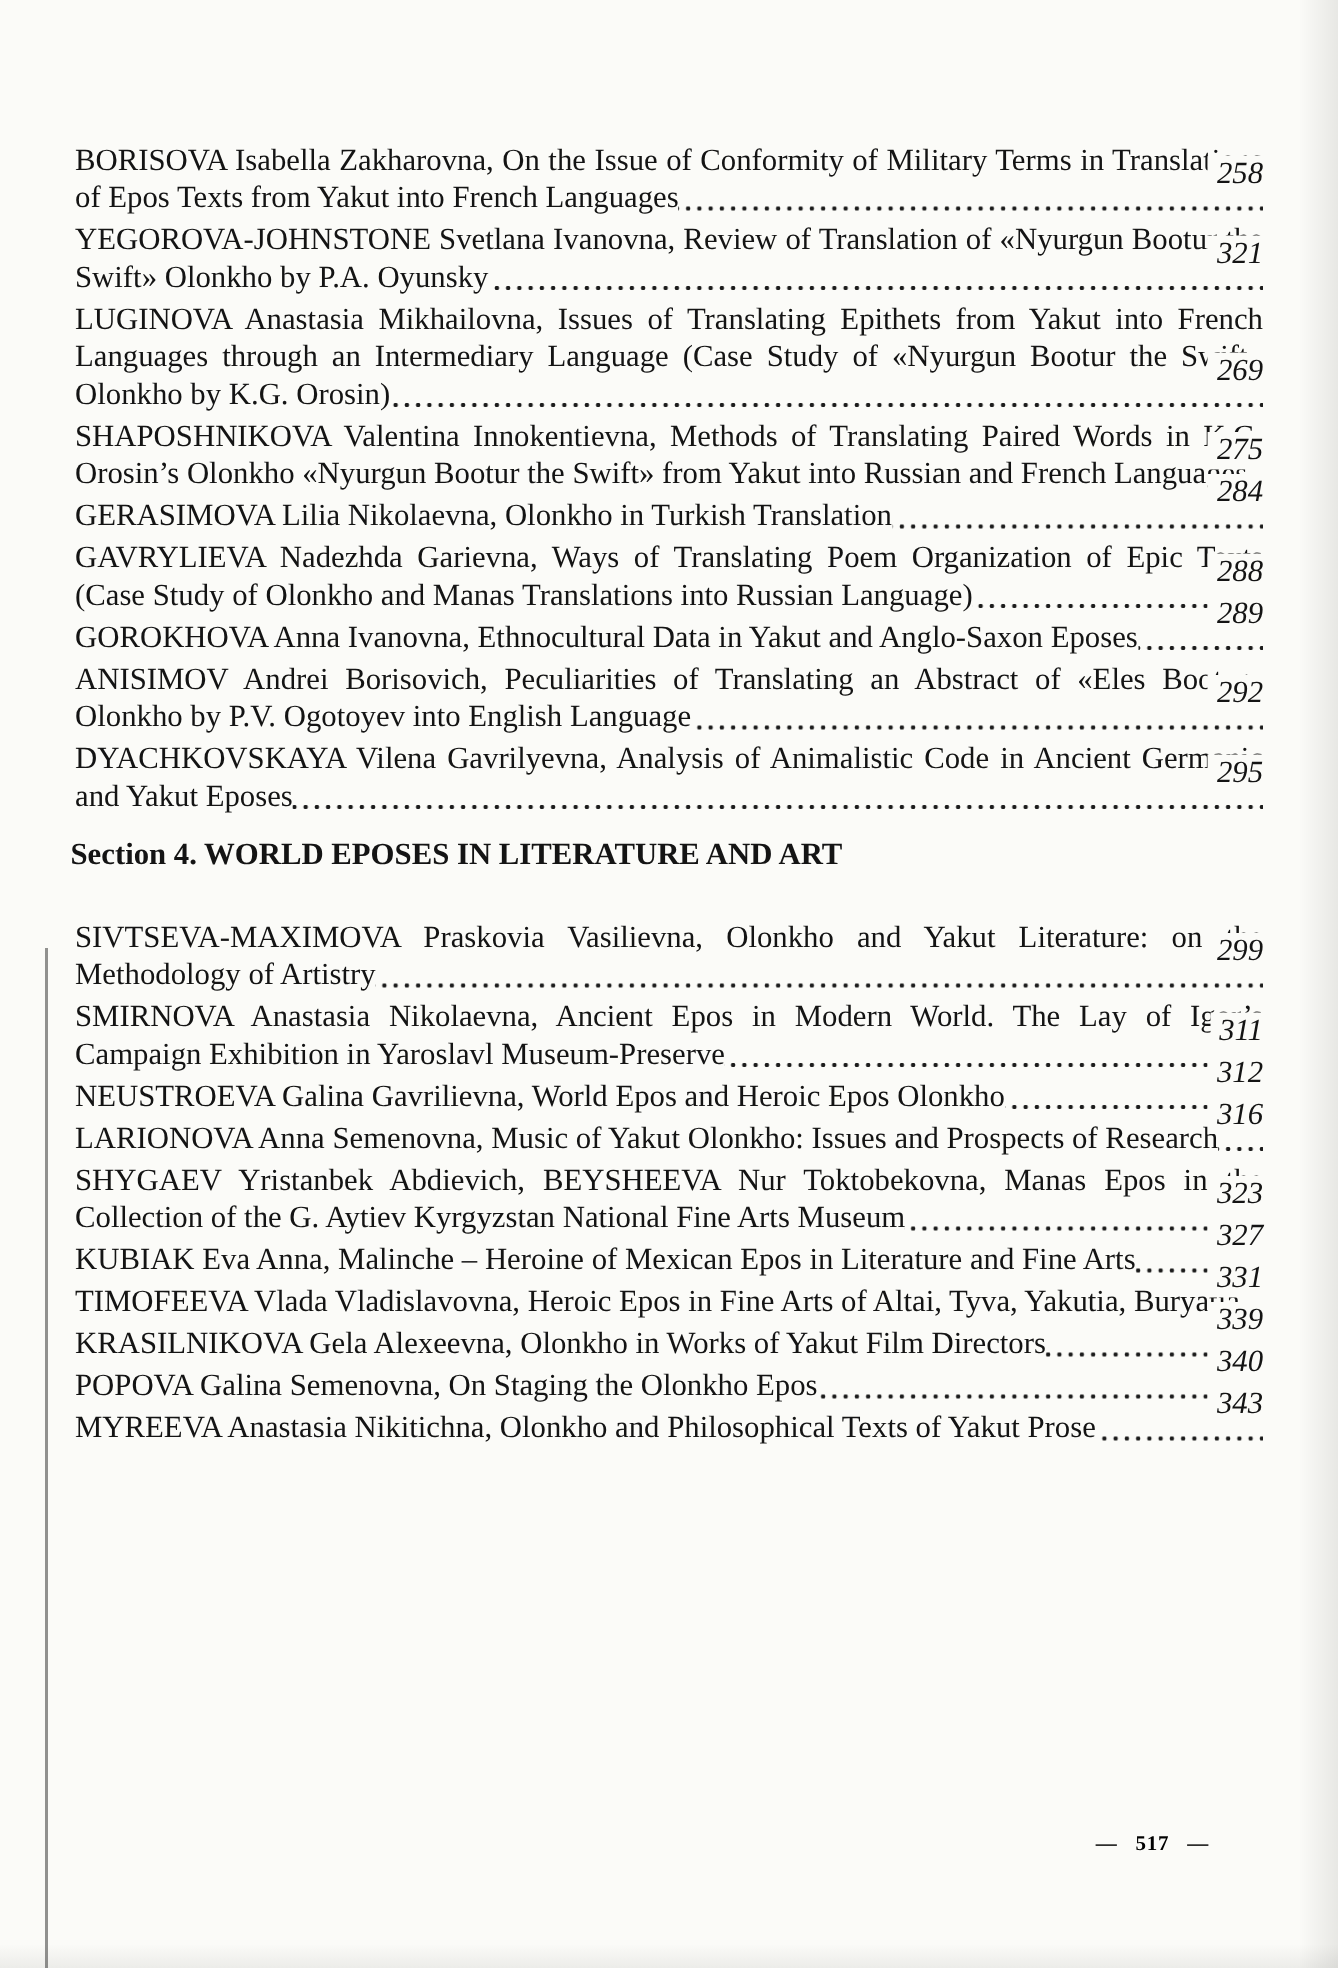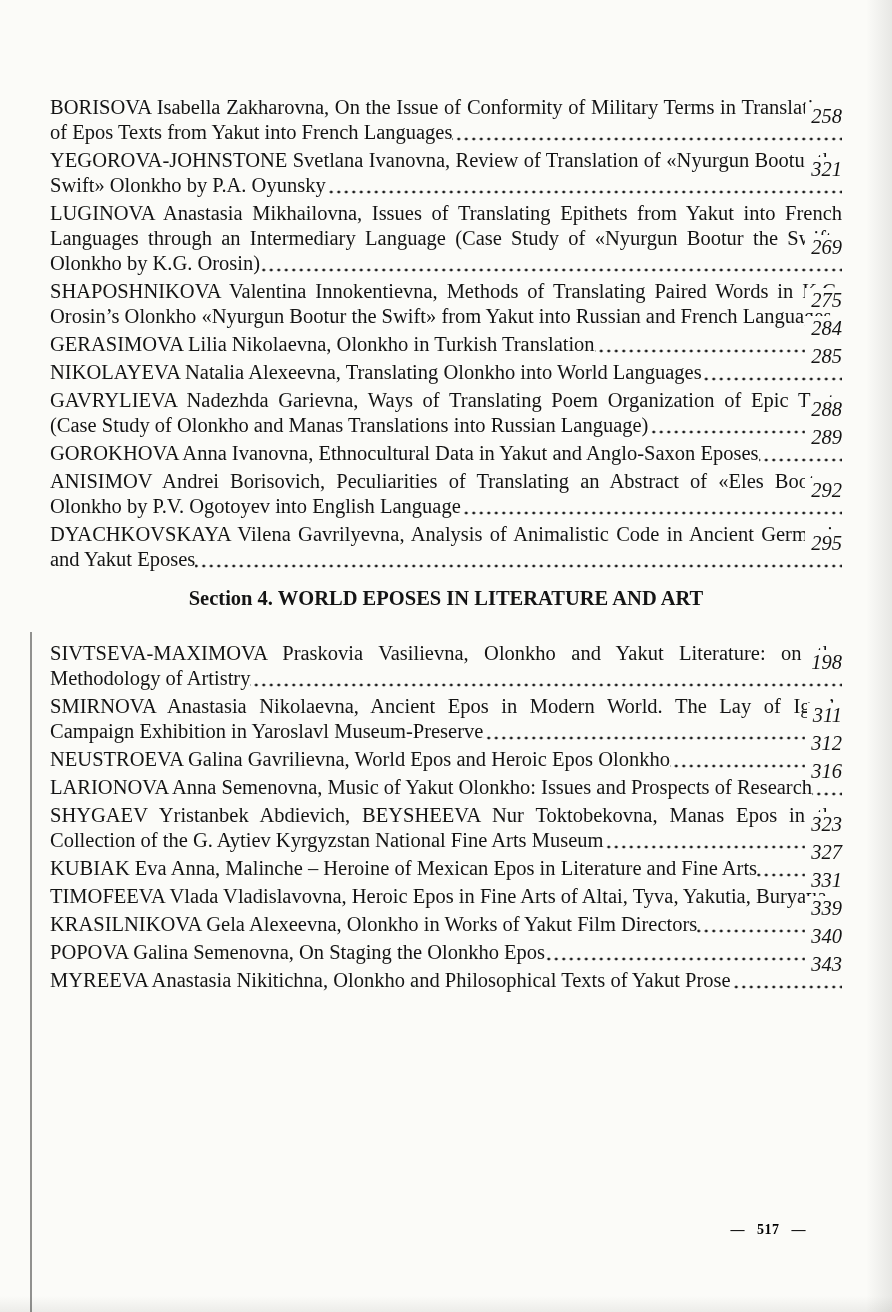--- a/index.html
+++ b/index.html
@@ -47,21 +47,21 @@
     bottom:16px;
     line-height:25px;
     background-color:var(--paper);
     padding-left:6px;
     font-style:italic;
   }
   h2.section-heading{
     font-size:20.5px;
     line-height:25px;
     font-weight:bold;
-    text-align:center;
+    text-align:left;
     margin:14px 0 30px 0;
   }
   .footer{
     position:absolute;
     top:1222px;
     right:86px;
     font-size:14px;
     font-weight:bold;
     letter-spacing:0.5px;
     word-spacing:8px;
@@ -107,45 +107,41 @@
     </p>
     <p class="entry">
       <span class="entry-text">SHAPOSHNIKOVA Valentina Innokentievna, Methods of Translating Paired Words in K.G. Orosin’s Olonkho «Nyurgun Bootur the Swift» from Yakut into Russian and French Languages</span>
       <span class="entry-page">275</span>
     </p>
     <p class="entry">
       <span class="entry-text">GERASIMOVA Lilia Nikolaevna, Olonkho in Turkish Translation</span>
       <span class="entry-page">284</span>
     </p>
     <p class="entry">
-      <span class="entry-text">NIKOLAYEVA Natalia Alexeevna, Translating Olonkho into World Languages</span>
-      <span class="entry-page">285</span>
-    </p>
-    <p class="entry">
       <span class="entry-text">GAVRYLIEVA Nadezhda Garievna, Ways of Translating Poem Organization of Epic Texts (Case Study of Olonkho and Manas Translations into Russian Language)</span>
       <span class="entry-page">288</span>
     </p>
     <p class="entry">
       <span class="entry-text">GOROKHOVA Anna Ivanovna, Ethnocultural Data in Yakut and Anglo-Saxon Eposes</span>
       <span class="entry-page">289</span>
     </p>
     <p class="entry">
       <span class="entry-text">ANISIMOV Andrei Borisovich, Peculiarities of Translating an Abstract of «Eles Bootur» Olonkho by P.V. Ogotoyev into English Language</span>
       <span class="entry-page">292</span>
     </p>
     <p class="entry">
       <span class="entry-text">DYACHKOVSKAYA Vilena Gavrilyevna, Analysis of Animalistic Code in Ancient Germanic and Yakut Eposes</span>
       <span class="entry-page">295</span>
     </p>
 
     <h2 class="section-heading">Section 4. WORLD EPOSES IN LITERATURE AND ART</h2>
 
     <p class="entry">
       <span class="entry-text">SIVTSEVA-MAXIMOVA Praskovia Vasilievna, Olonkho and Yakut Literature: on the Methodology of Artistry</span>
-      <span class="entry-page">198</span>
+      <span class="entry-page">299</span>
     </p>
     <p class="entry">
       <span class="entry-text">SMIRNOVA Anastasia Nikolaevna, Ancient Epos in Modern World. The Lay of Igor’s Campaign Exhibition in Yaroslavl Museum-Preserve</span>
       <span class="entry-page">311</span>
     </p>
     <p class="entry">
       <span class="entry-text">NEUSTROEVA Galina Gavrilievna, World Epos and Heroic Epos Olonkho</span>
       <span class="entry-page">312</span>
     </p>
     <p class="entry">

